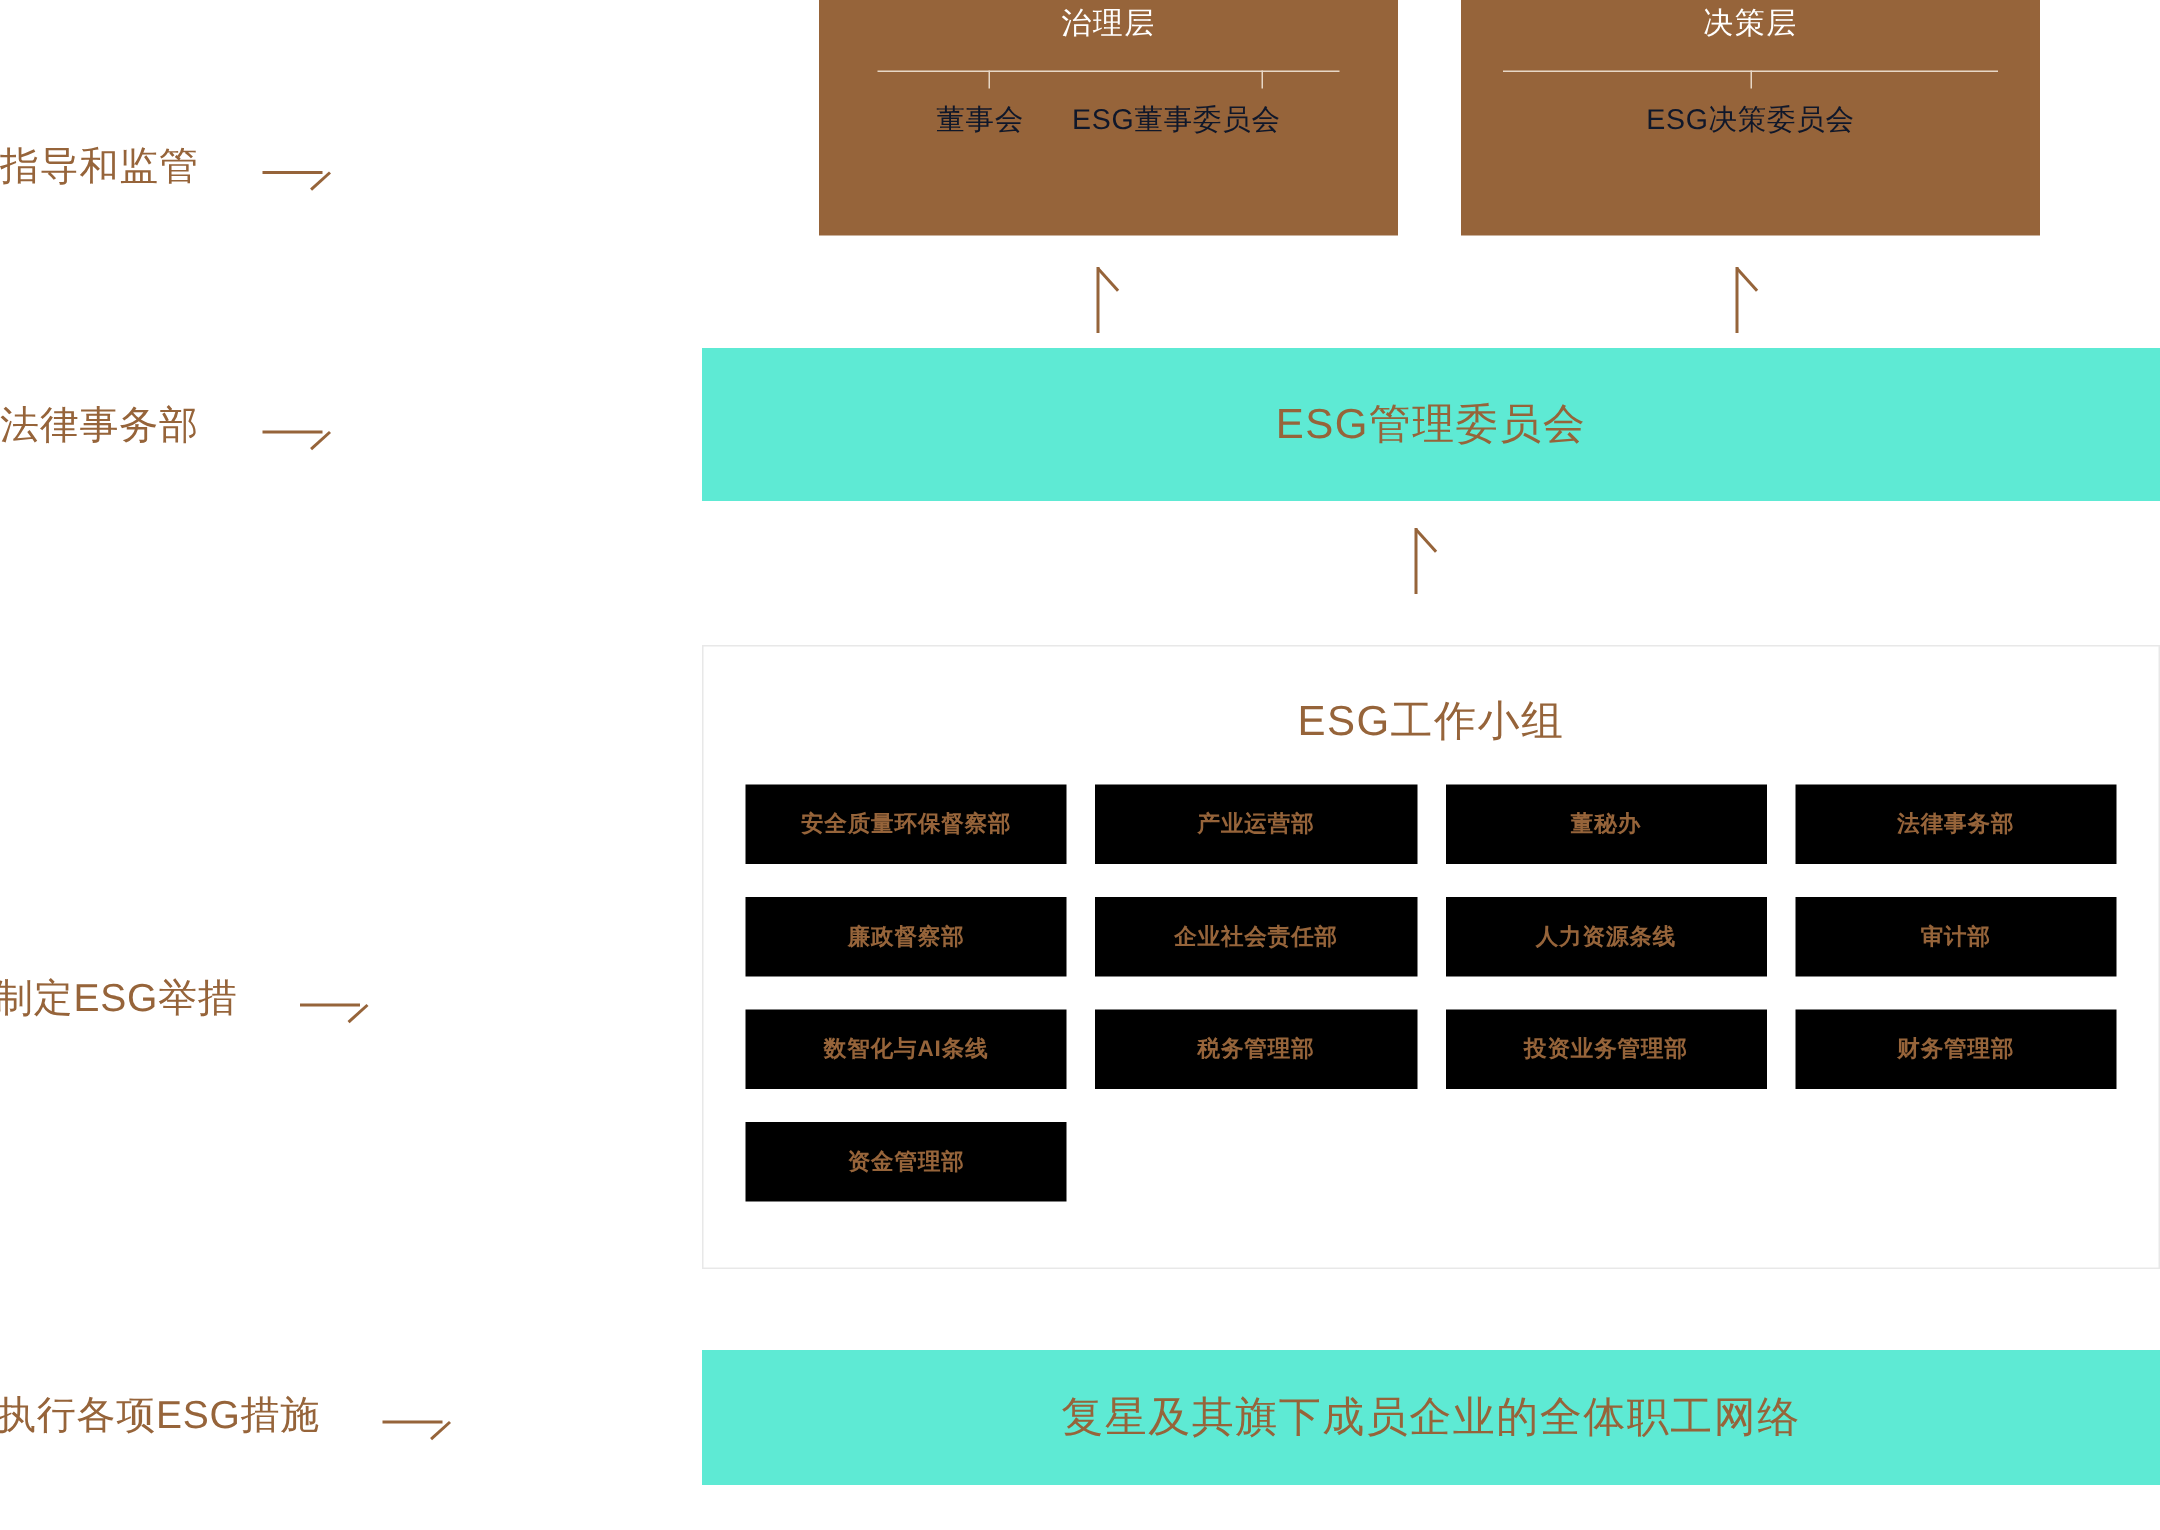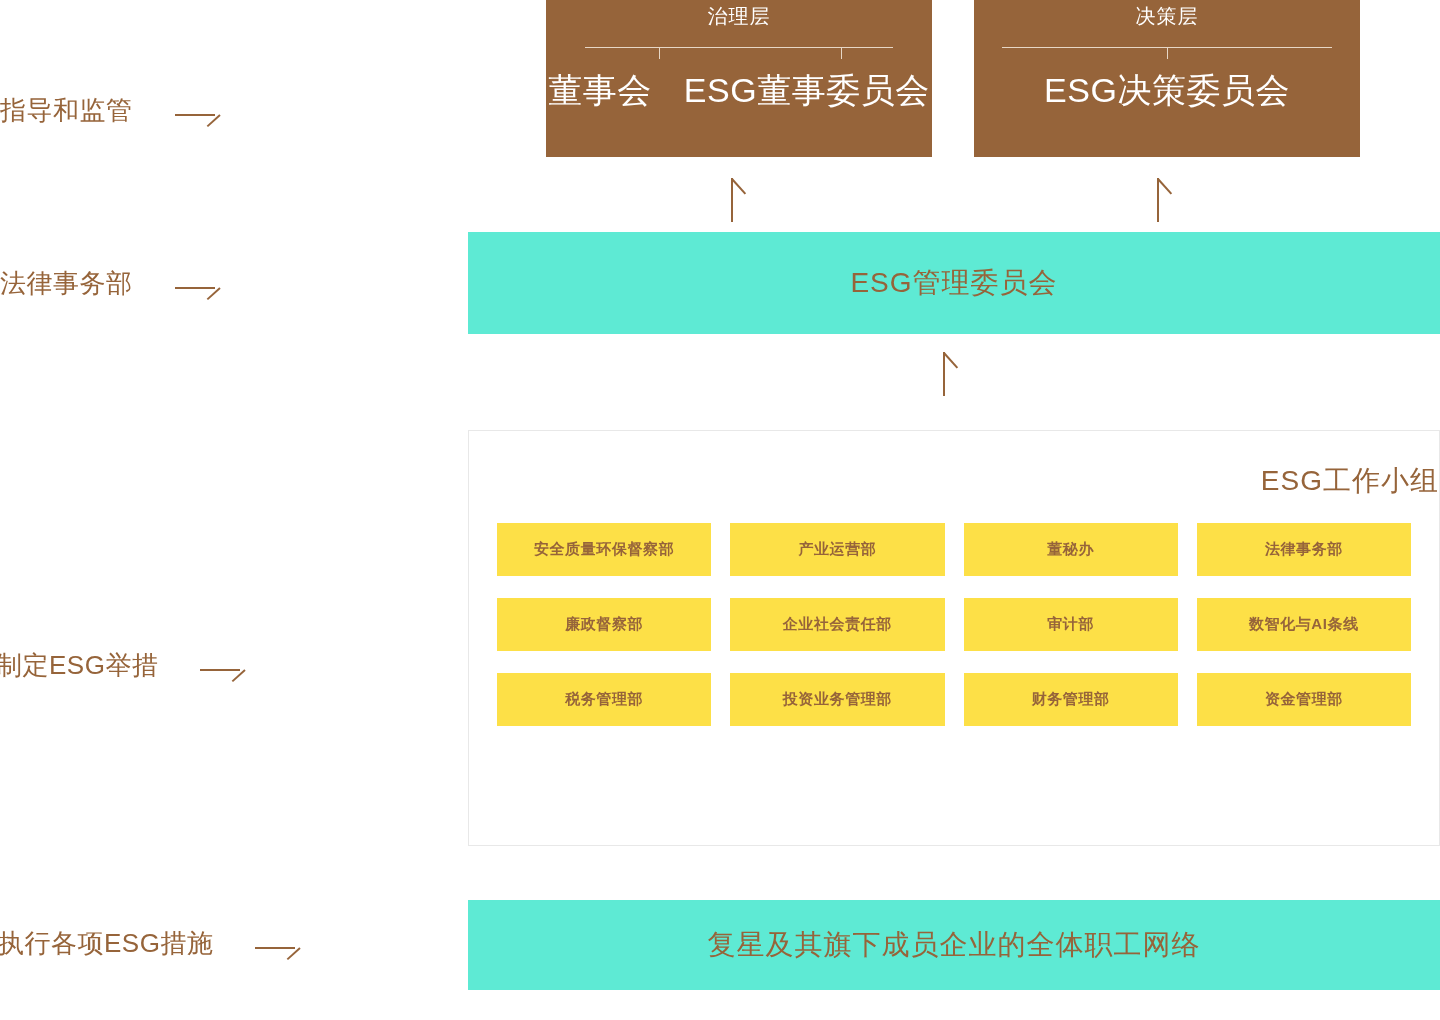--- a/index.html
+++ b/index.html
@@ -99,22 +99,22 @@
     width: 1px;
     height: 12px;
     background: #e7d7c6;
   }
   .brown-box .box-items {
     display: flex;
     align-items: baseline;
     margin-top: 10px;
   }
   .brown-box .box-item {
-    color: #ffffff;
-    font-size: 34px;
+    color: #0f172a;
+    font-size: 19px;
     line-height: 1.25;
     letter-spacing: 0.5px;
     text-align: center;
     font-weight: 400;
   }
 
   
   .arrow-up {
     position: absolute;
     width: 22px;
@@ -157,37 +157,37 @@
   .gray-band.bottom .band-text { font-size: 28px; }
 
   
   #workgroup-panel {
     position: absolute;
     box-sizing: border-box;
     border: 1px solid #e8e8e8;
     background: #ffffff;
   }
   #workgroup-title {
-    text-align: right;
+    text-align: center;
     color: #96643a;
     font-size: 28px;
     line-height: 1;
     letter-spacing: 1px;
     margin-top: 36px;
     font-weight: 400;
   }
   #dept-grid {
     margin: 28px 28px 0 28px;
     display: grid;
     grid-template-columns: repeat(4, 1fr);
     column-gap: 19px;
     row-gap: 22px;
   }
   .dept-chip {
-    background: #fde047;
+    background: #000000;
     height: 53px;
     display: flex;
     align-items: center;
     justify-content: center;
     color: #96643a;
     font-size: 15px;
     font-weight: bold;
     letter-spacing: 0.6px;
     text-align: center;
   }
@@ -273,20 +273,21 @@
 
   <div id="workgroup-panel" style="left:468px; top:430px; width:972px; height:416px;">
     <div id="workgroup-title">ESG工作小组</div>
     <div id="dept-grid">
       <div class="dept-chip">安全质量环保督察部</div>
       <div class="dept-chip">产业运营部</div>
       <div class="dept-chip">董秘办</div>
       <div class="dept-chip">法律事务部</div>
       <div class="dept-chip">廉政督察部</div>
       <div class="dept-chip">企业社会责任部</div>
+      <div class="dept-chip">人力资源条线</div>
       <div class="dept-chip">审计部</div>
       <div class="dept-chip">数智化与AI条线</div>
       <div class="dept-chip">税务管理部</div>
       <div class="dept-chip">投资业务管理部</div>
       <div class="dept-chip">财务管理部</div>
       <div class="dept-chip">资金管理部</div>
     </div>
   </div>
 
   <div class="gray-band bottom" style="left:468px; top:900px; width:972px; height:90px;">

